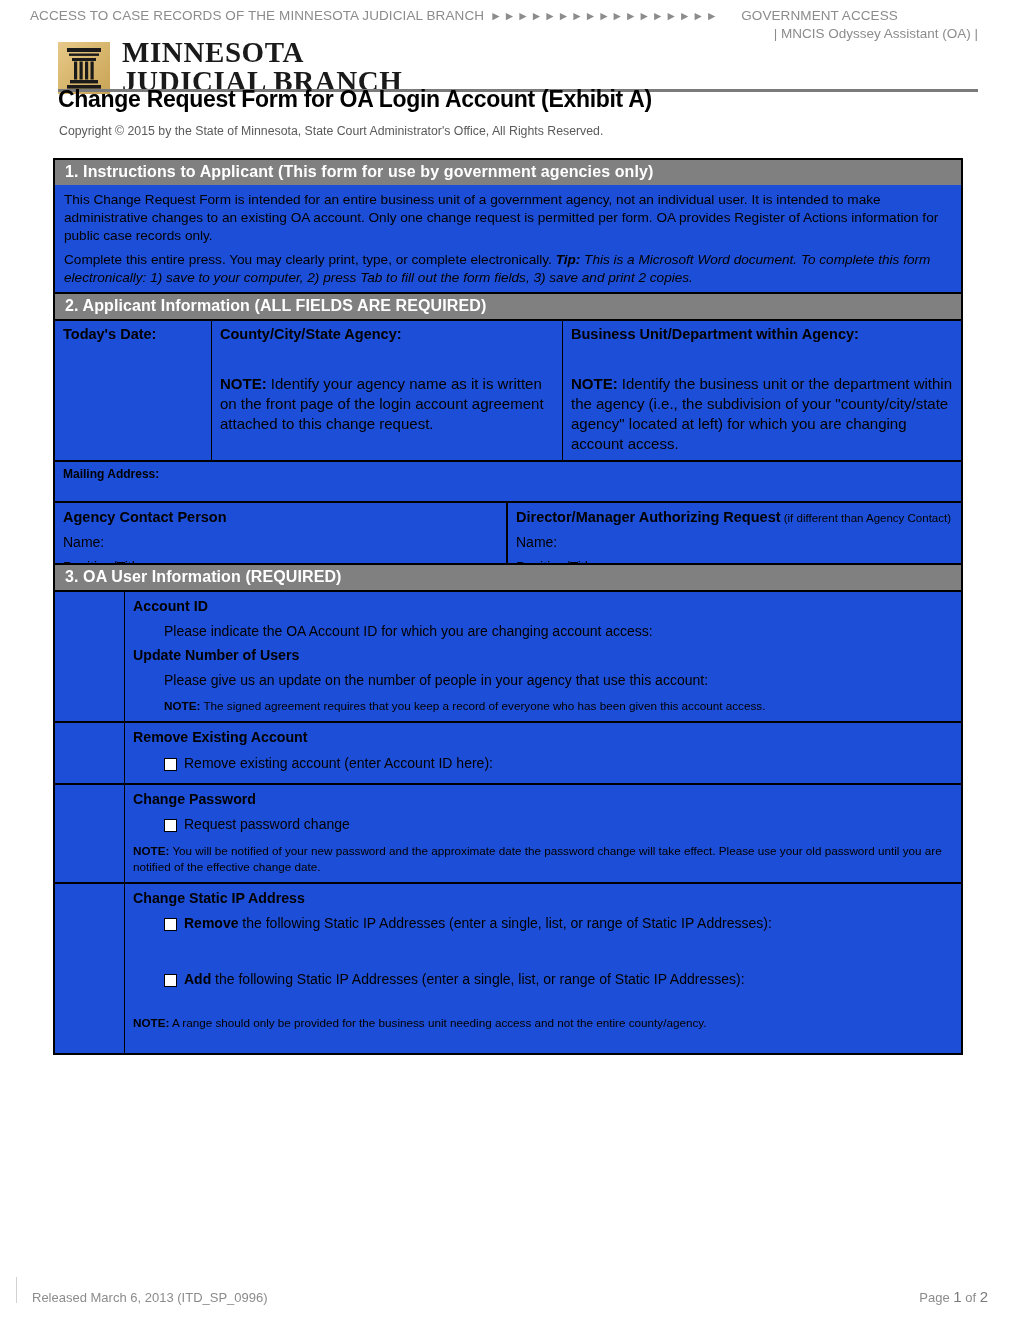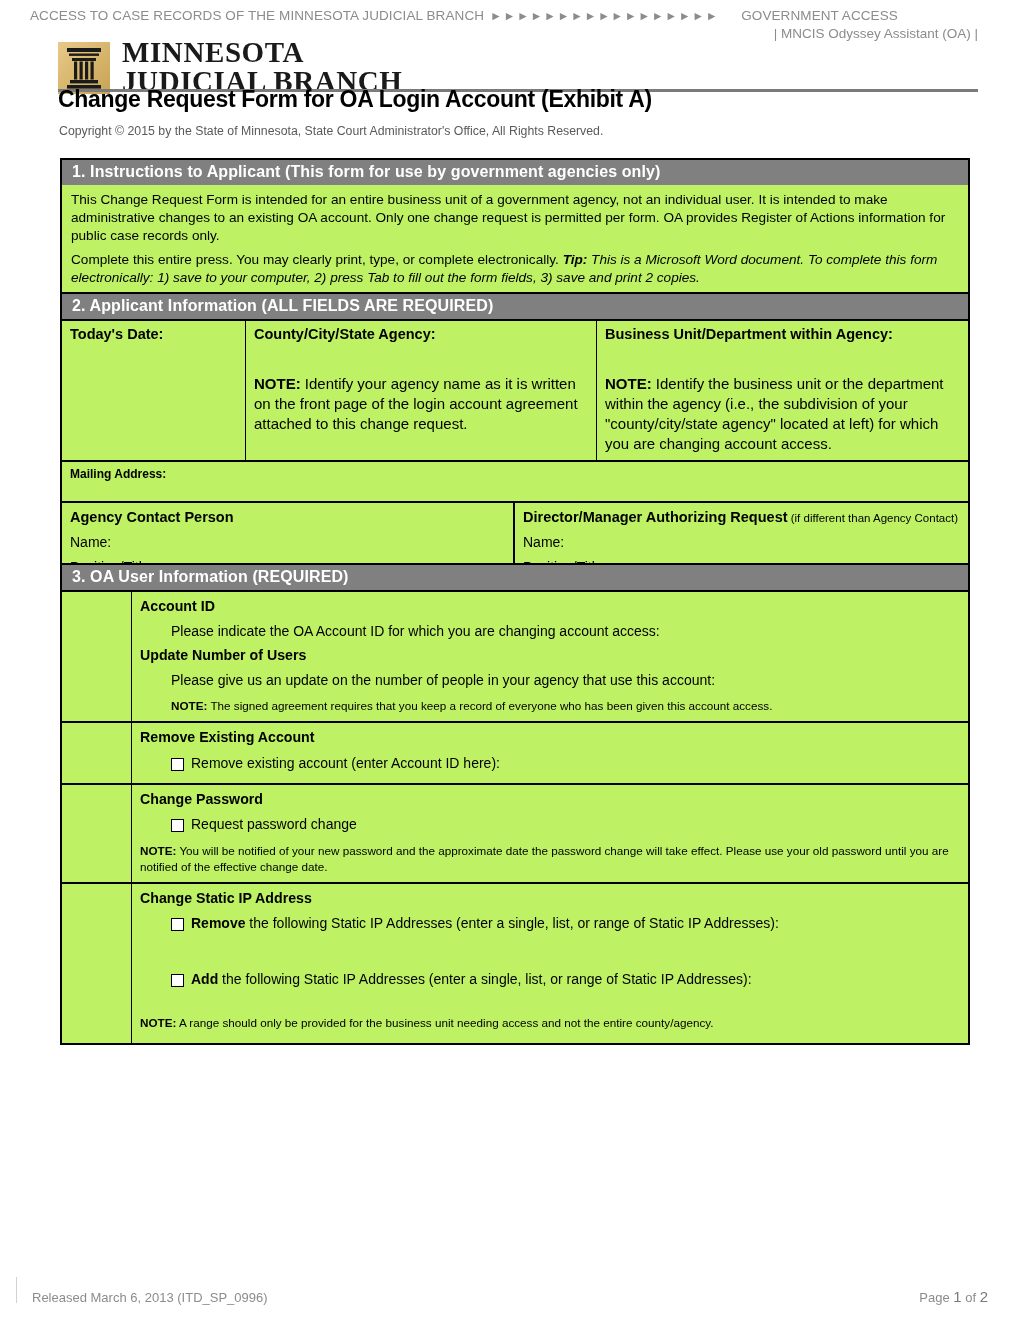--- a/index.html
+++ b/index.html
@@ -106,25 +106,25 @@
     position: absolute;
     left: 1px;
     top: 82px;
     font-size: 12.3px;
     color: #5a5a5a;
   }
 
   
   .frame {
     position: absolute;
-    left: 60px;
+    left: 53px;
     width: 910px;
     border: 2px solid #000;
     box-sizing: border-box;
-    background: #bef264;
+    background: #1d4ed8;
   }
   .sec-bar {
     background: #808080;
     color: #ffffff;
     font-size: 16px;
     font-weight: 700;
     padding: 3px 8px 4px 10px;
     box-sizing: border-box;
     letter-spacing: 0.1px;
   }
@@ -137,21 +137,21 @@
   .sec-body p:last-child { margin-bottom: 0; }
   .ital { font-style: italic; }
   .b { font-weight: 700; }
 
   
   .s2 { top: 292px; }
   .s2-grid {
     display: flex;
     border-top: 2px solid #000;
   }
-  .s2-c1 { width: 184px; border-right: 1.5px solid #000; box-sizing: border-box; padding: 5px 6px 6px 8px; }
+  .s2-c1 { width: 157px; border-right: 1.5px solid #000; box-sizing: border-box; padding: 5px 6px 6px 8px; }
   .s2-c2 { width: 351px; border-right: 1.5px solid #000; box-sizing: border-box; padding: 5px 6px 6px 8px; }
   .s2-c3 { flex: 1; box-sizing: border-box; padding: 5px 6px 6px 8px; }
   .cell-hd { font-size: 14.5px; font-weight: 700; }
   .cell-note {
     font-size: 15px;
     line-height: 1.34;
     margin-top: 32px;
   }
   .s2-c1 .cell-note { margin-top: 0; height: 54px; }
   .mail-row {
@@ -356,21 +356,21 @@
       <div class="chk-row">
         <span class="chkbox"></span>
         <span class="chk-label">Request password change</span>
       </div>
       <div class="note-sm"><span class="b">NOTE:</span><span> You will be notified of your new password and the approximate date the password change will take effect.  Please use your old password until you are notified of the effective change date.</span></div>
     </div>
   </div>
 
   <div class="s3-block">
     <div class="s3-gutter"></div>
-    <div class="s3-content" style="padding-bottom:12px;">
+    <div class="s3-content" style="padding-bottom:22px;">
       <div class="sub-hd">Change Static IP Address</div>
 
       <div class="chk-row">
         <span class="chkbox"></span>
         <span class="chk-label"><span class="b">Remove</span><span> the following Static IP Addresses (enter a single, list, or range of Static IP Addresses):</span></span>
       </div>
       <div class="spacer-lg"></div>
 
       <div class="chk-row">
         <span class="chkbox"></span>

